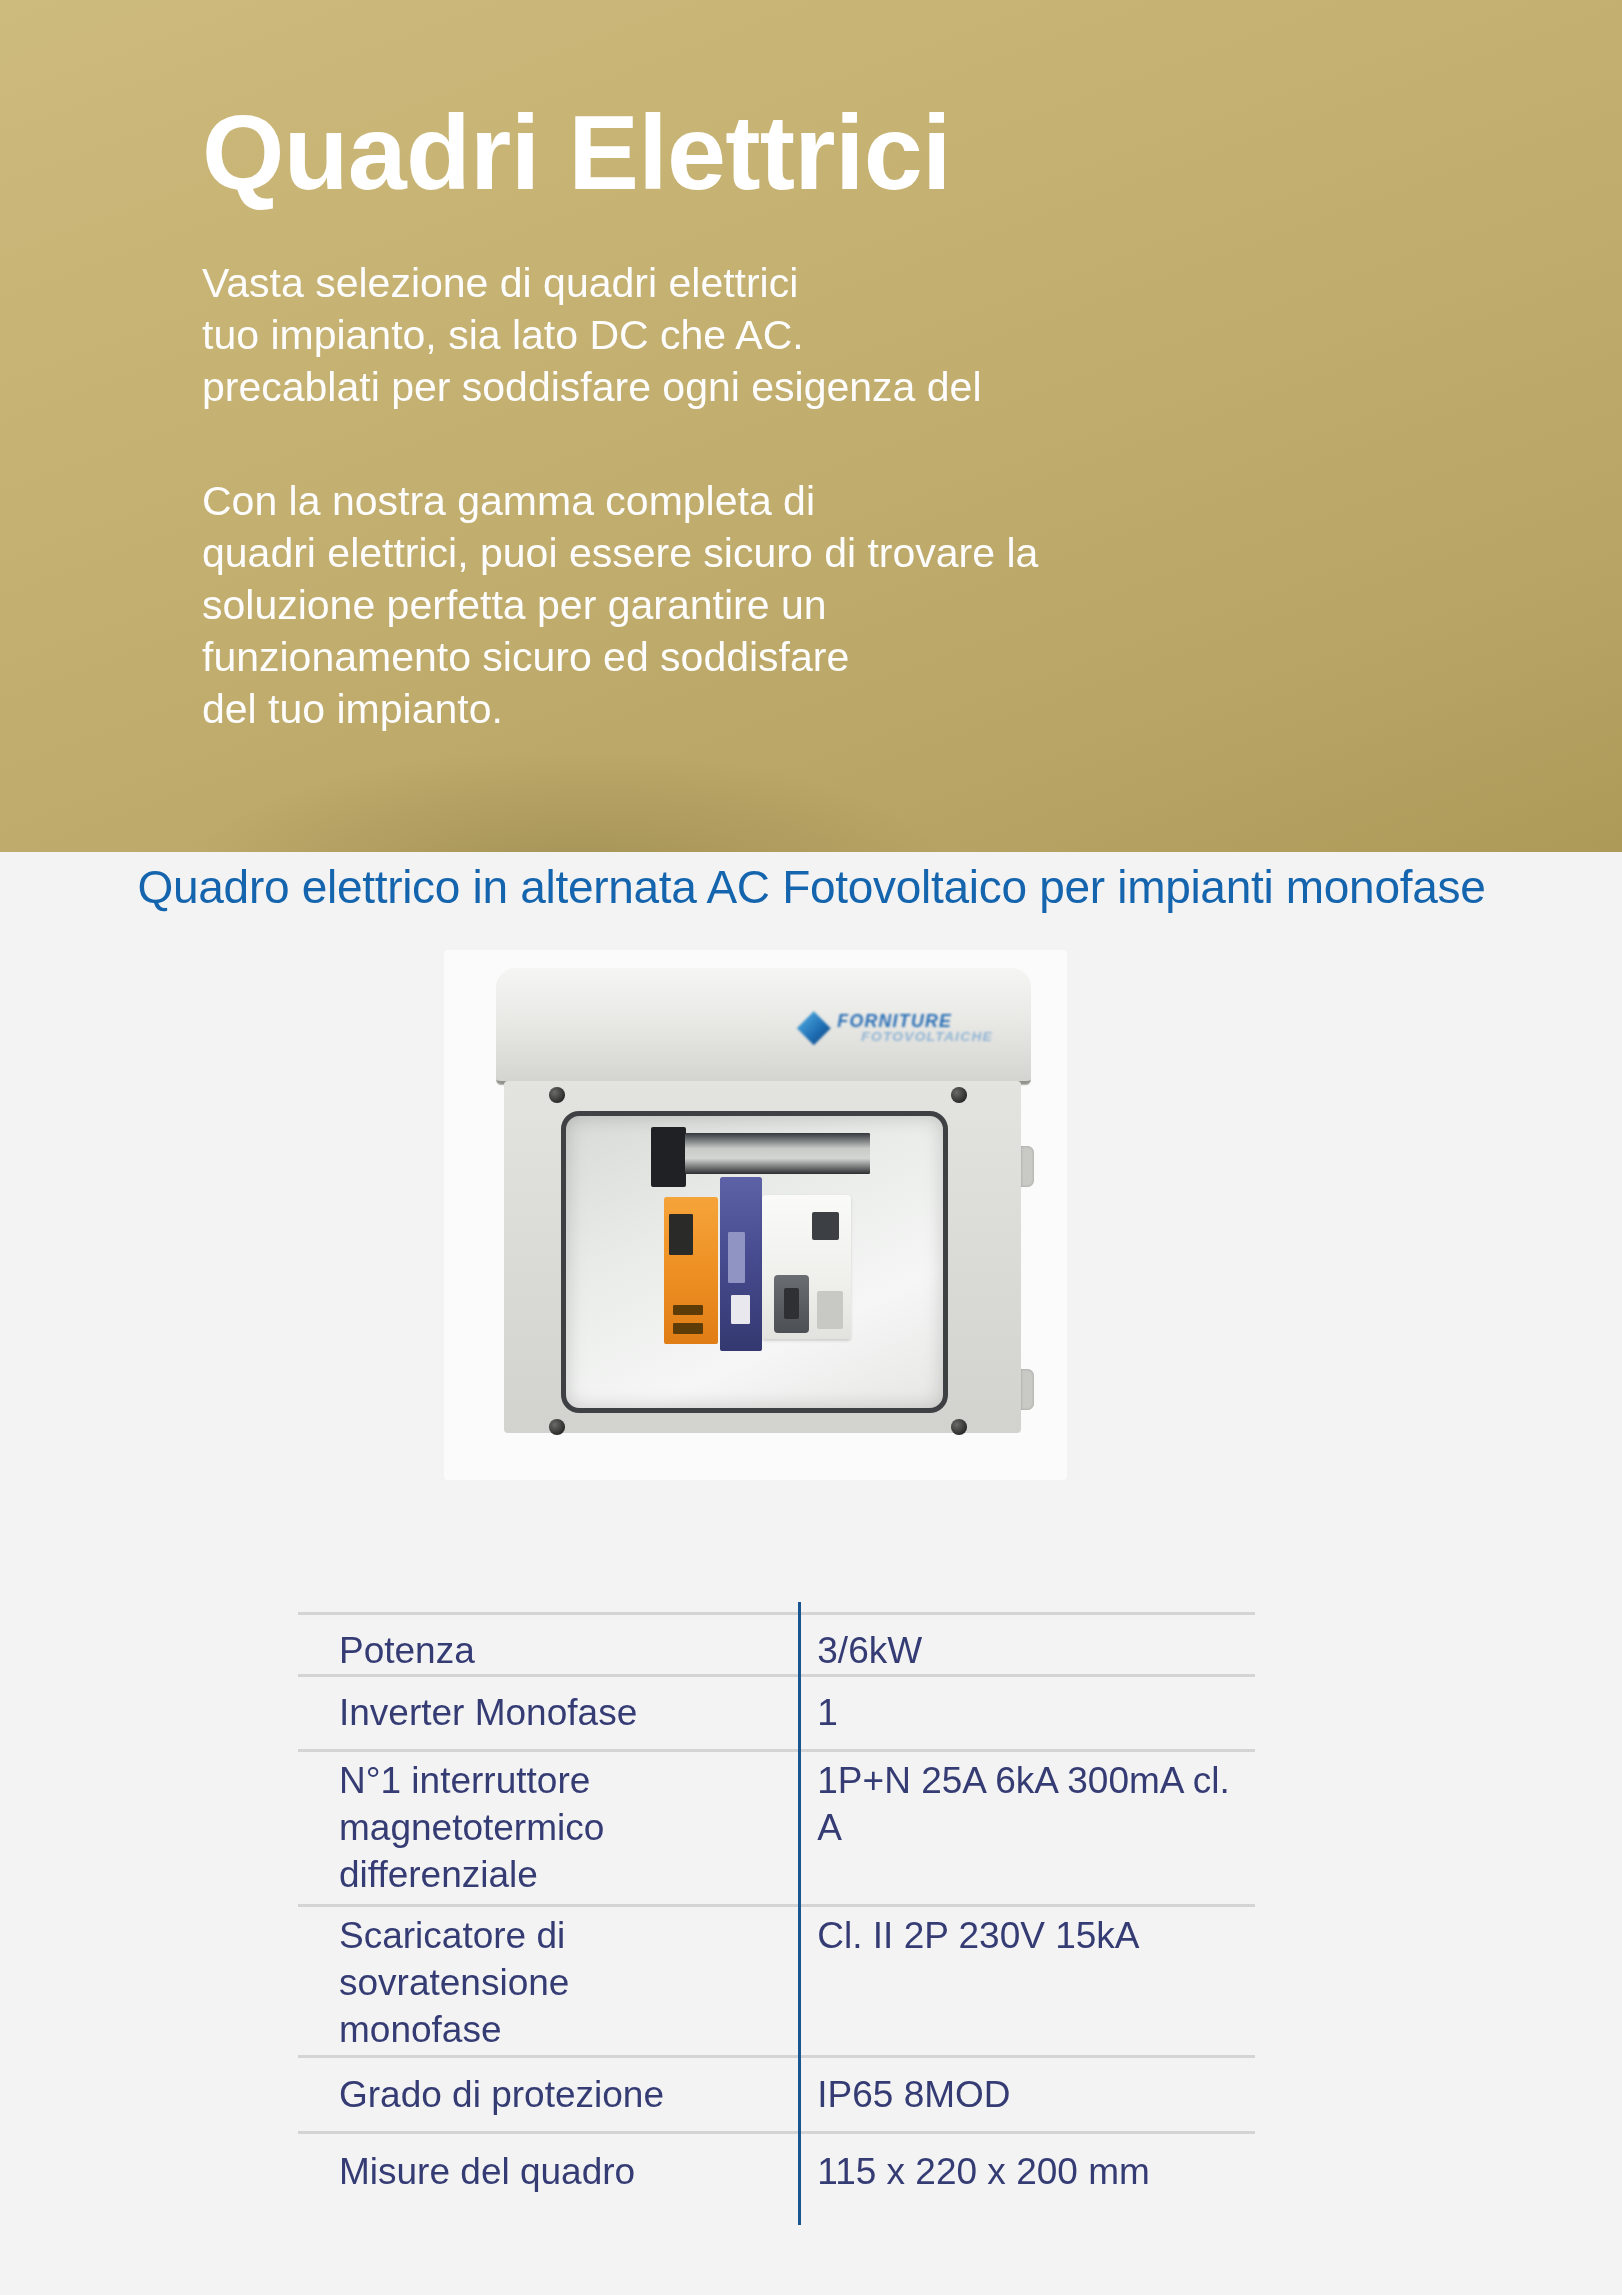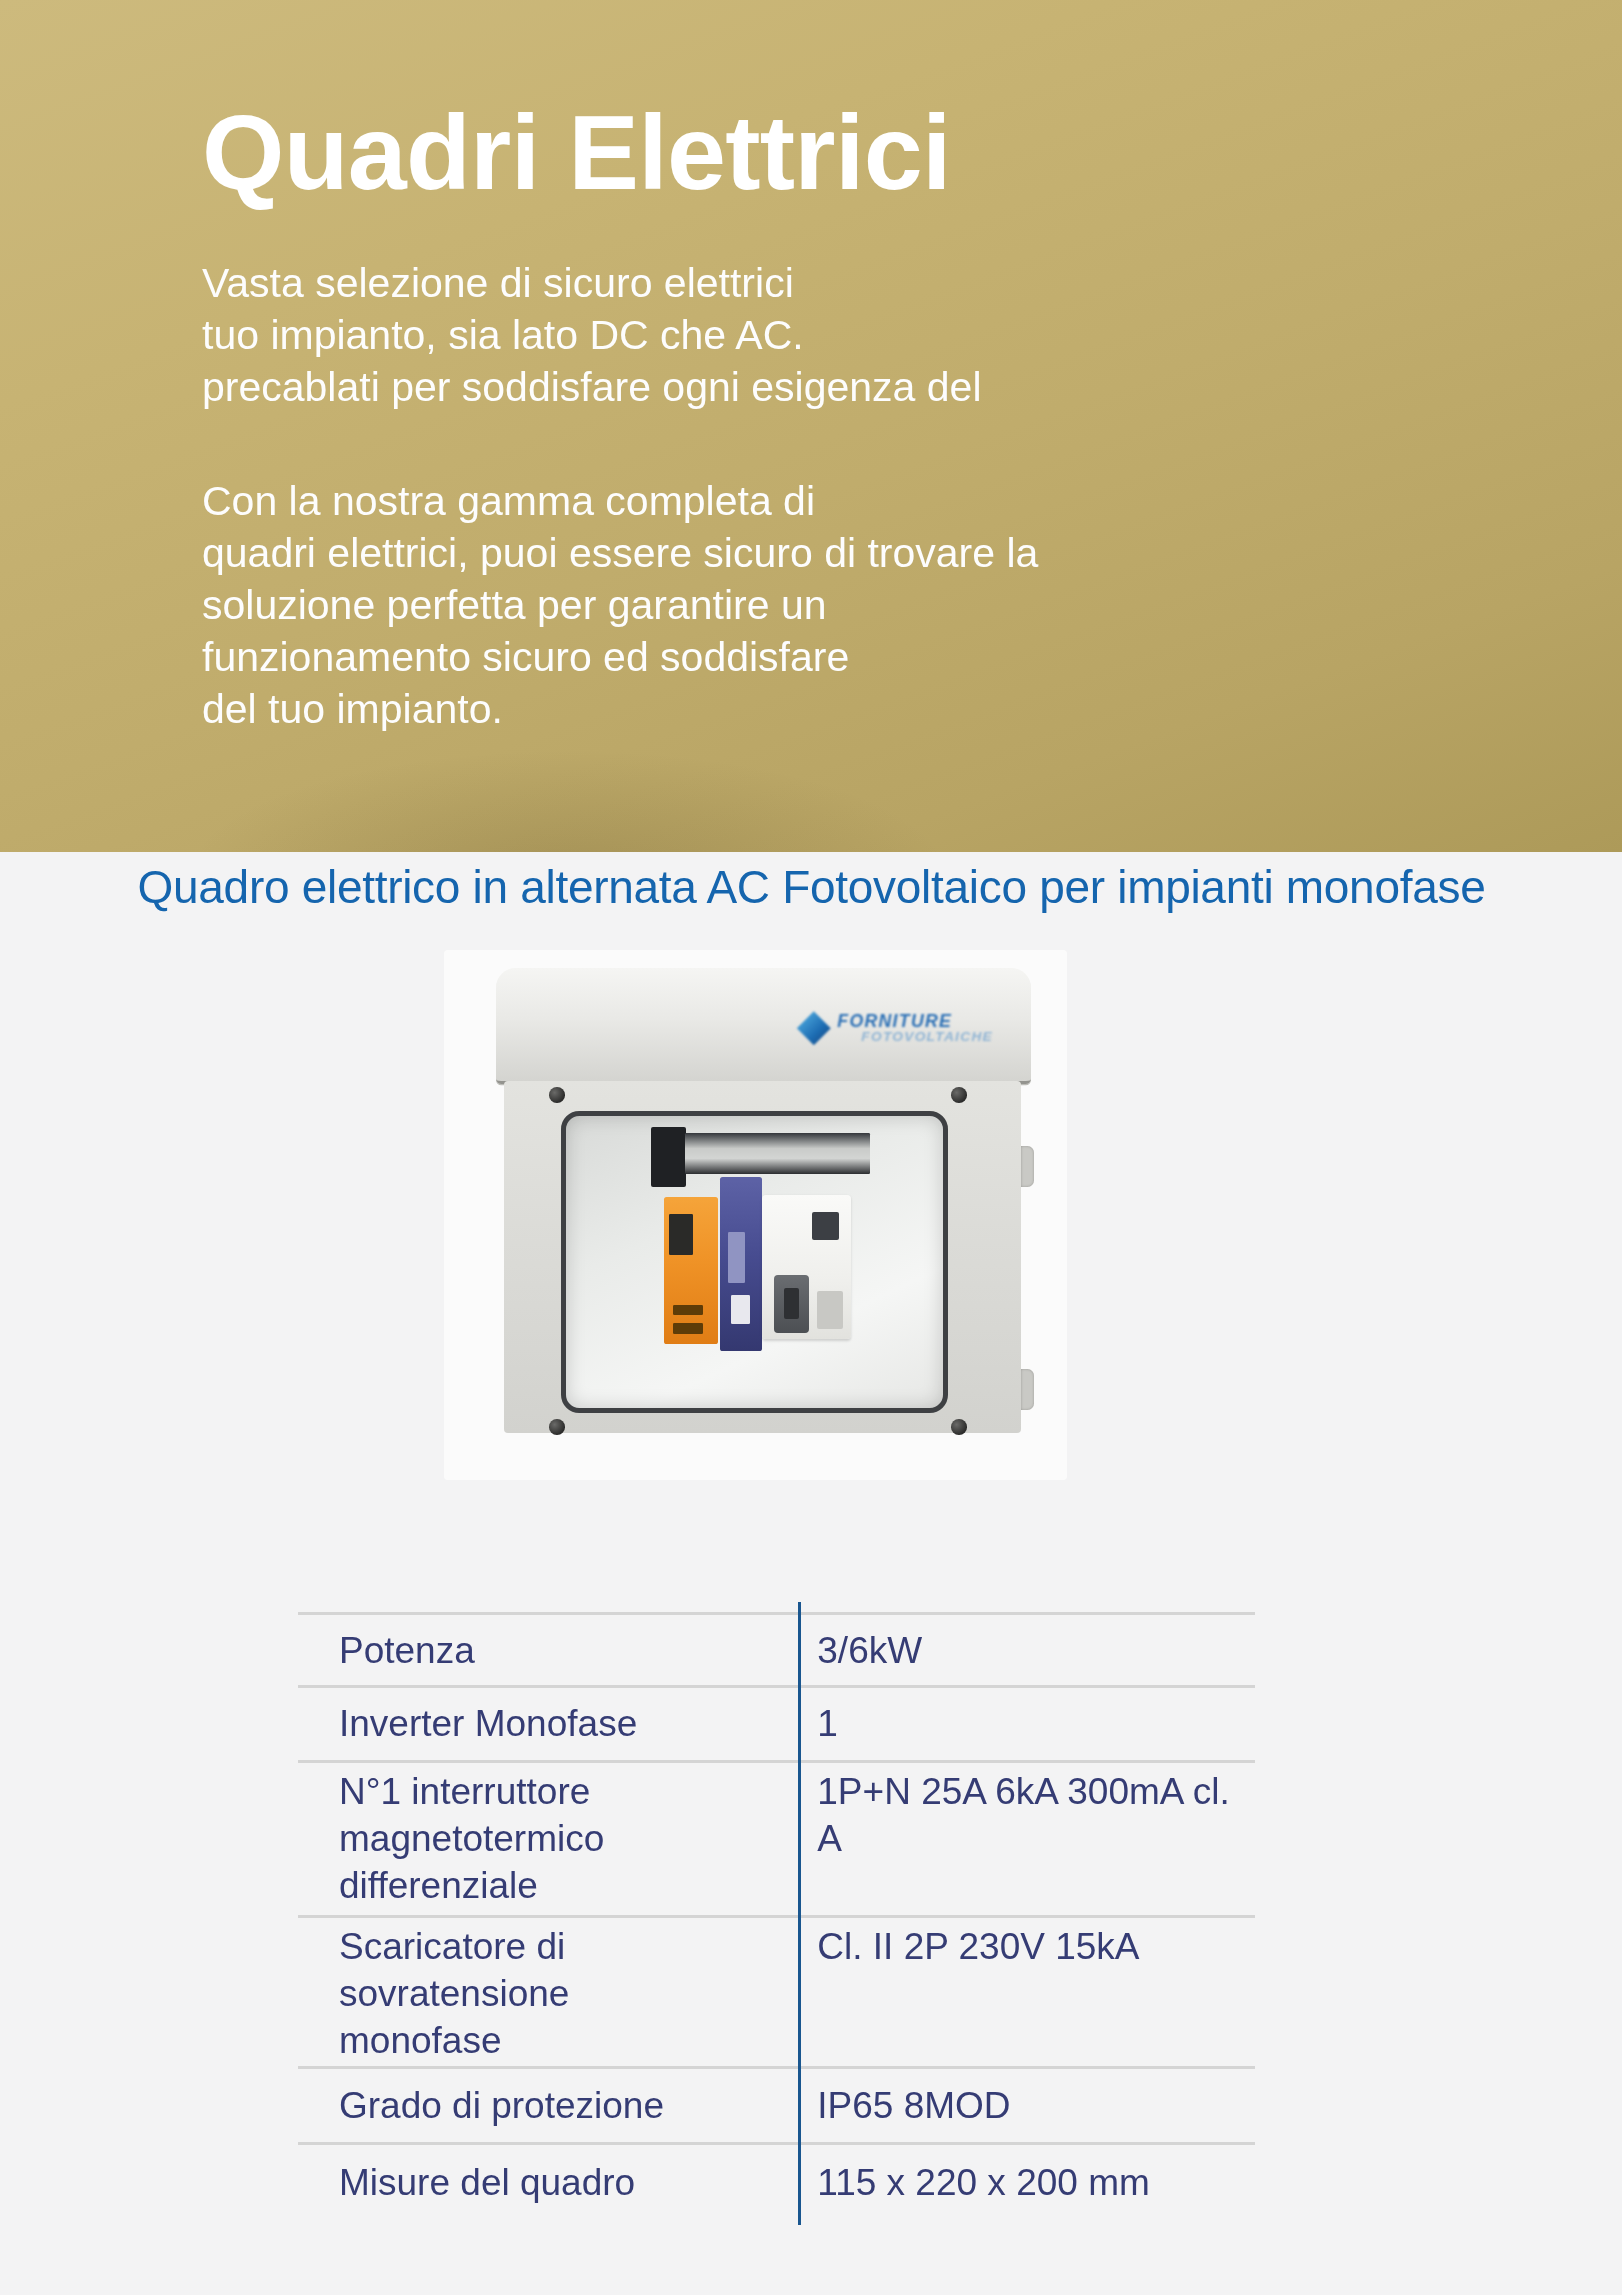--- a/index.html
+++ b/index.html
@@ -110,21 +110,21 @@
   
   .spec{
     position:absolute;left:298px;top:1612px;width:957px;
     color:#353c74;font-size:37px;line-height:47px;
   }
   .spec-row{
     display:flex;align-items:flex-start;
     border-top:3.3px solid #d4d4d4;
     box-sizing:border-box;
   }
-  .spec-row:nth-child(1){padding-top:11.8px;padding-bottom:11px;}
+  .spec-row:nth-child(1){padding-top:11.8px;}
   .spec-row:nth-child(2){padding-top:11.8px;padding-bottom:13px;}
   .spec-row:nth-child(3){padding-top:5.2px;padding-bottom:5.9px;}
   .spec-row:nth-child(4){padding-top:5.2px;padding-bottom:2px;}
   .spec-row:nth-child(5){padding-top:13px;padding-bottom:13px;}
   .spec-row:nth-child(6){padding-top:14.4px;padding-bottom:15.7px;}
   .spec-label{
     width:501px;box-sizing:border-box;
     padding-left:41px;padding-right:92px;
   }
   .spec-value{
@@ -138,21 +138,21 @@
 </style>
 </head>
 <body>
 
 <div class="page">
 
   <section class="hero">
     <h1 class="hero-title">Quadri Elettrici</h1>
 
     <div class="hero-para p1">
-      <div>Vasta selezione di sicuro elettrici</div>
+      <div>Vasta selezione di quadri elettrici</div>
       <div>tuo impianto, sia lato DC che AC.</div>
       <div>precablati per soddisfare ogni esigenza del</div>
     </div>
 
     <div class="hero-para p2">
       <div>Con la nostra gamma completa di</div>
       <div>quadri elettrici, puoi essere sicuro di trovare la</div>
       <div>soluzione perfetta per garantire un</div>
       <div>funzionamento sicuro ed soddisfare</div>
       <div>del tuo impianto.</div>

